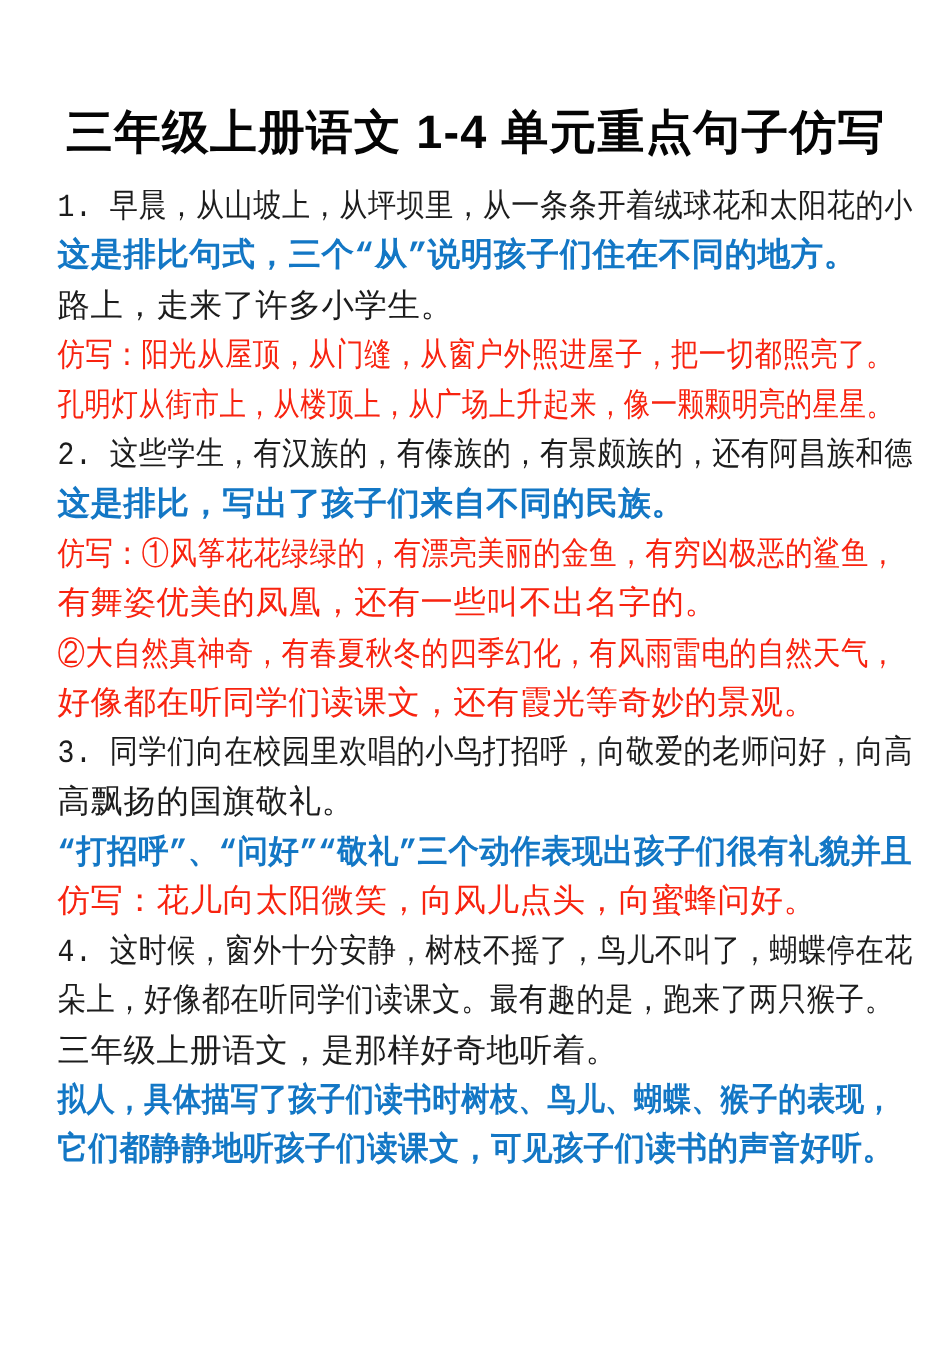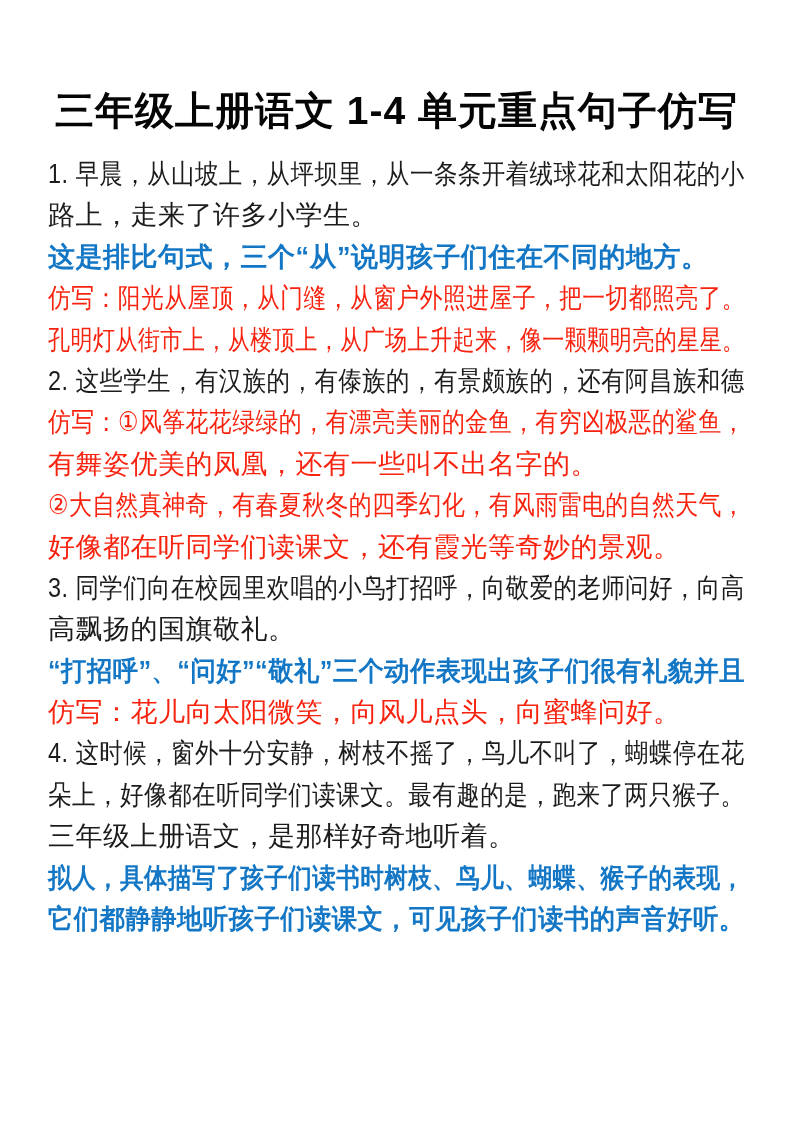--- a/index.html
+++ b/index.html
@@ -26,20 +26,21 @@
     font-size: 39px;
     line-height: 46px;
     font-weight: 900;
     letter-spacing: 1px;
     color: var(--title-color, #050505);
     white-space: nowrap;
   }
   .content {
     margin: 20px 48px 0 48px;
     width: 697px;
+    font-family: Liberation Mono, monospace;
   }
   .line {
     font-size: 27px;
     height: 41.4px;
     line-height: 41.4px;
     white-space: nowrap;
     letter-spacing: 0.5px;
   }
   .line.black {
     color: var(--body-black, #1c1c1c);
@@ -54,25 +55,26 @@
     font-weight: 400;
   }
 </style>
 </head>
 <body>
 
 <div class="page">
   <h1 class="title">三年级上册语文 1-4 单元重点句子仿写</h1>
   <div class="content">
       <div class="line black" style="transform: scaleX(0.869077); transform-origin: left center;">1. 早晨，从山坡上，从坪坝里，从一条条开着绒球花和太阳花的小</div>
+      <div class="line blue">这是排比句式，三个“从”说明孩子们住在不同的地方。</div>
       <div class="line black">路上，走来了许多小学生。</div>
-      <div class="line blue">这是排比句式，三个“从”说明孩子们住在不同的地方。</div>
       <div class="line red" style="transform: scaleX(0.844848); transform-origin: left center;">仿写：阳光从屋顶，从门缝，从窗户外照进屋子，把一切都照亮了。</div>
       <div class="line red" style="transform: scaleX(0.817116); transform-origin: left center;">孔明灯从街市上，从楼顶上，从广场上升起来，像一颗颗明亮的星星。</div>
       <div class="line black" style="transform: scaleX(0.869077); transform-origin: left center;">2. 这些学生，有汉族的，有傣族的，有景颇族的，还有阿昌族和德</div>
+      <div class="line blue">这是排比，写出了孩子们来自不同的民族。</div>
       <div class="line red" style="transform: scaleX(0.847932); transform-origin: left center;">仿写：①风筝花花绿绿的，有漂亮美丽的金鱼，有穷凶极恶的鲨鱼，</div>
       <div class="line red">有舞姿优美的凤凰，还有一些叫不出名字的。</div>
       <div class="line red" style="transform: scaleX(0.847932); transform-origin: left center;">②大自然真神奇，有春夏秋冬的四季幻化，有风雨雷电的自然天气，</div>
       <div class="line red">好像都在听同学们读课文，还有霞光等奇妙的景观。</div>
       <div class="line black" style="transform: scaleX(0.869077); transform-origin: left center;">3. 同学们向在校园里欢唱的小鸟打招呼，向敬爱的老师问好，向高</div>
       <div class="line black">高飘扬的国旗敬礼。</div>
       <div class="line blue" style="transform: scaleX(0.936828); transform-origin: left center;">“打招呼”、“问好”“敬礼”三个动作表现出孩子们很有礼貌并且</div>
       <div class="line red">仿写：花儿向太阳微笑，向风儿点头，向蜜蜂问好。</div>
       <div class="line black" style="transform: scaleX(0.869077); transform-origin: left center;">4. 这时候，窗外十分安静，树枝不摇了，鸟儿不叫了，蝴蝶停在花</div>
       <div class="line black" style="transform: scaleX(0.873434); transform-origin: left center;">朵上，好像都在听同学们读课文。最有趣的是，跑来了两只猴子。</div>

